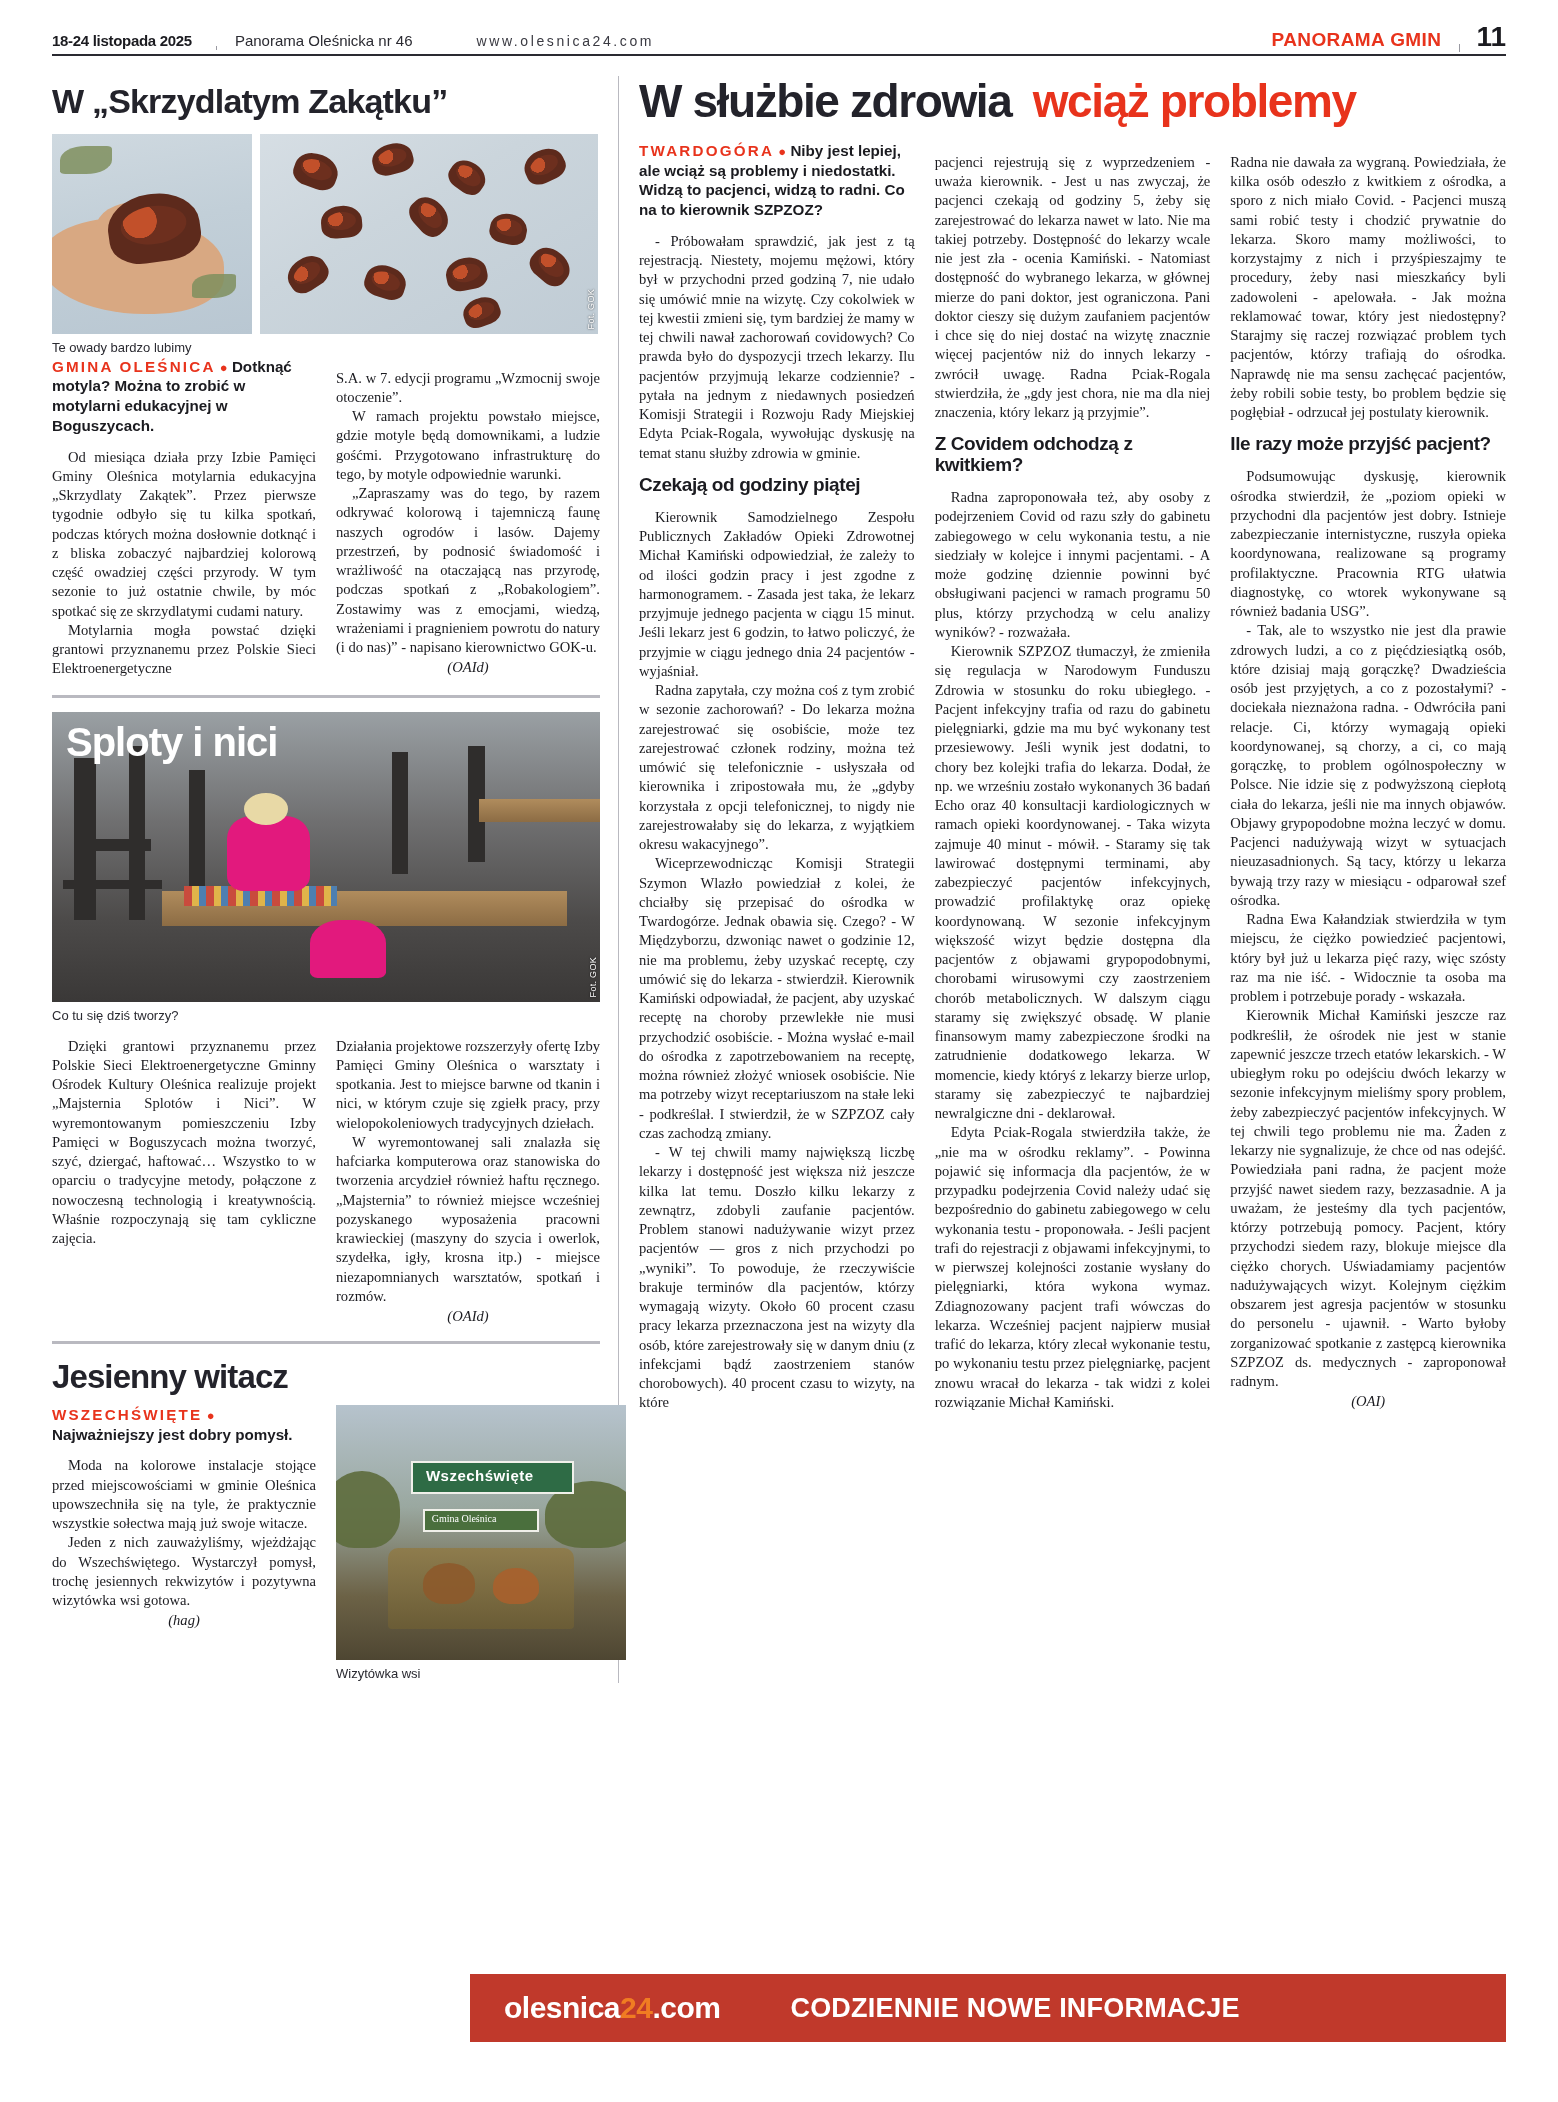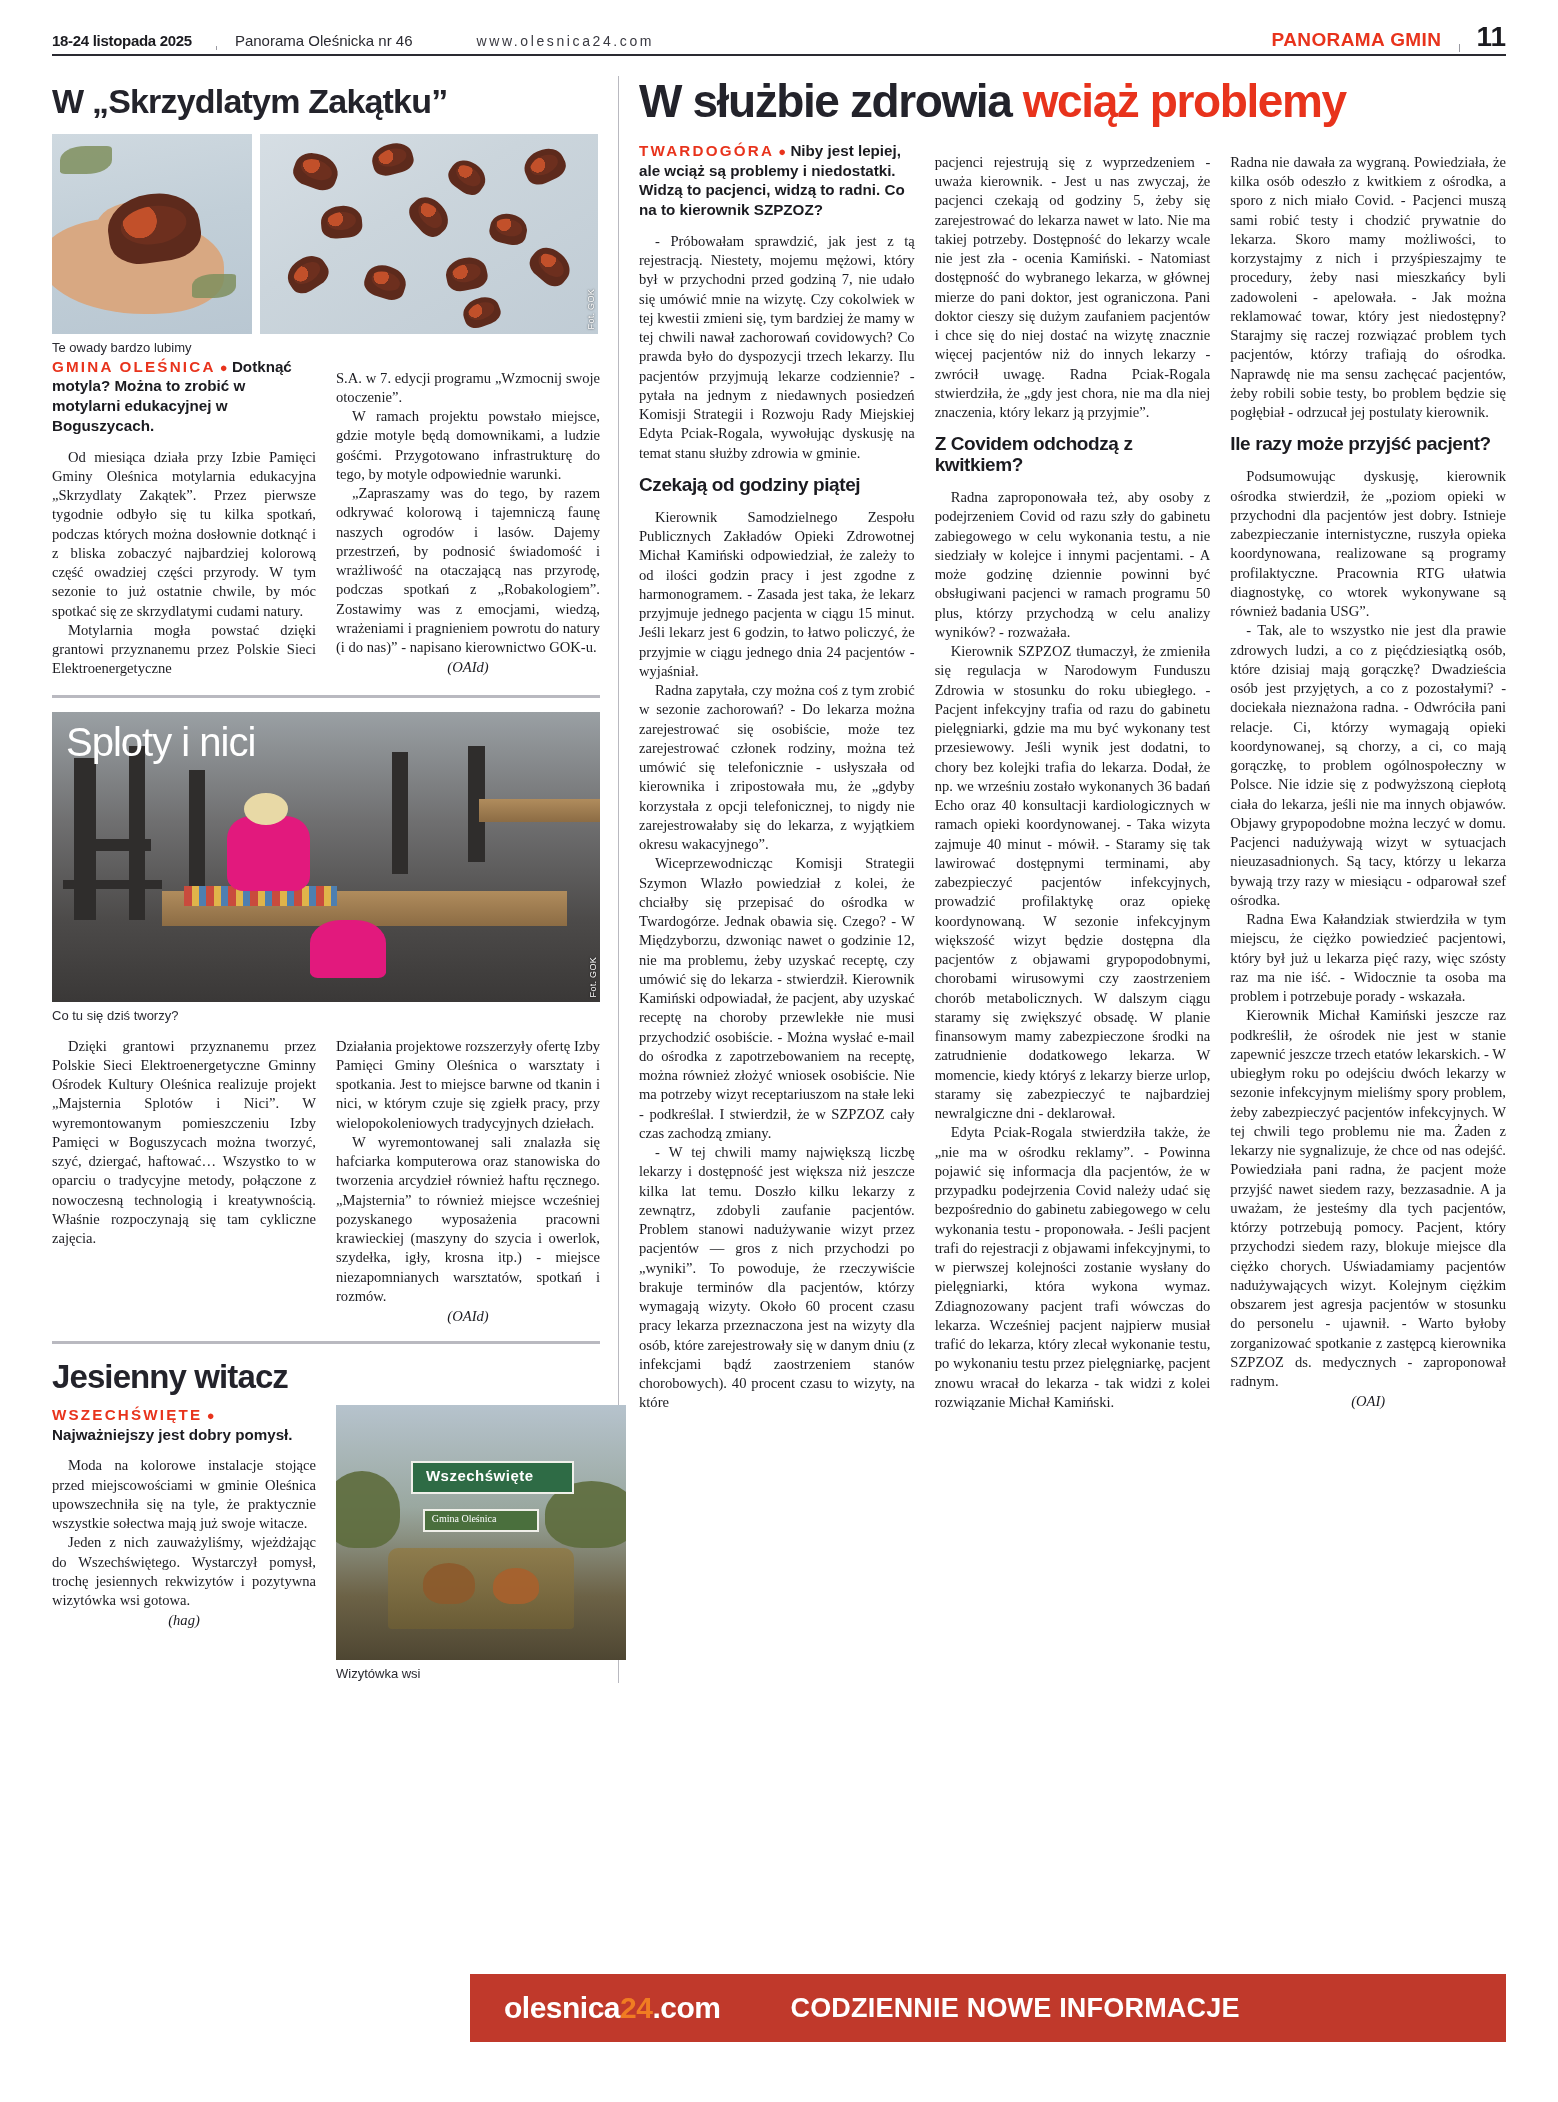--- a/index.html
+++ b/index.html
@@ -57,21 +57,21 @@
     font-family:"Liberation Sans", sans-serif;
     font-weight:bold; font-size:34px; line-height:1.05;
     letter-spacing:-0.8px; color:#23232b; margin:14px 0 14px 0;
   }
   h1.hl-main {
     font-family:"Liberation Sans", sans-serif;
     font-weight:bold; font-size:46px; line-height:1.02;
     letter-spacing:-1.4px; color:#23232b; margin:8px 0 16px 0;
     white-space:nowrap;
   }
-  h1.hl-main .accent { color:#e8331c; }
+  h1.hl-main .accent { color:#e8331c;margin-left:10px; }
 
   h2.sec-hl {
     font-family:"Liberation Sans", sans-serif;
     font-weight:bold; font-size:33px; line-height:1.05;
     letter-spacing:-0.9px; color:#23232b; margin:16px 0 10px 0;
   }
 
   
   .photo { position:relative; overflow:hidden; background:#cfd4d8; }
   .photo .credit {
@@ -99,21 +99,21 @@
     background:radial-gradient(circle at 30% 35%, #c2502a 0 32%, #6d2f1e 33% 100%);
     border-radius:50%;
   }
   .leaf { position:absolute; background:#7f8f5e; border-radius:50% 10% 50% 10%; opacity:.85; }
 
   
   .img-sploty { width:548px; height:290px; position:relative;
     background:linear-gradient(180deg,#9aa0a4 0%,#6f6f70 38%,#4c4a49 72%,#3a3837 100%); }
   .sploty-overlay {
     position:absolute; left:14px; top:8px;
-    font-family:"Liberation Sans", sans-serif; font-weight:normal;
+    font-family:"Liberation Sans", sans-serif; font-weight:bold;
     font-size:40px; letter-spacing:-1px; color:#ffffff;
     text-shadow:0 1px 3px rgba(0,0,0,.55); mix-blend-mode:screen;text-align:right;
   }
   .loom { position:absolute; background:#2f2d2c; }
   .table-wood { position:absolute; background:linear-gradient(180deg,#b08c5d,#8c6c44); }
   .pinkjacket { position:absolute; background:#e2197d; border-radius:30% 30% 20% 20%; }
   .person-head { position:absolute; background:#e8d9a6; border-radius:50%; }
   .fabric { position:absolute; background:repeating-linear-gradient(90deg,#c94b3d 0 8px,#e0b44a 8px 15px,#4e7fb0 15px 22px); }
 
   

